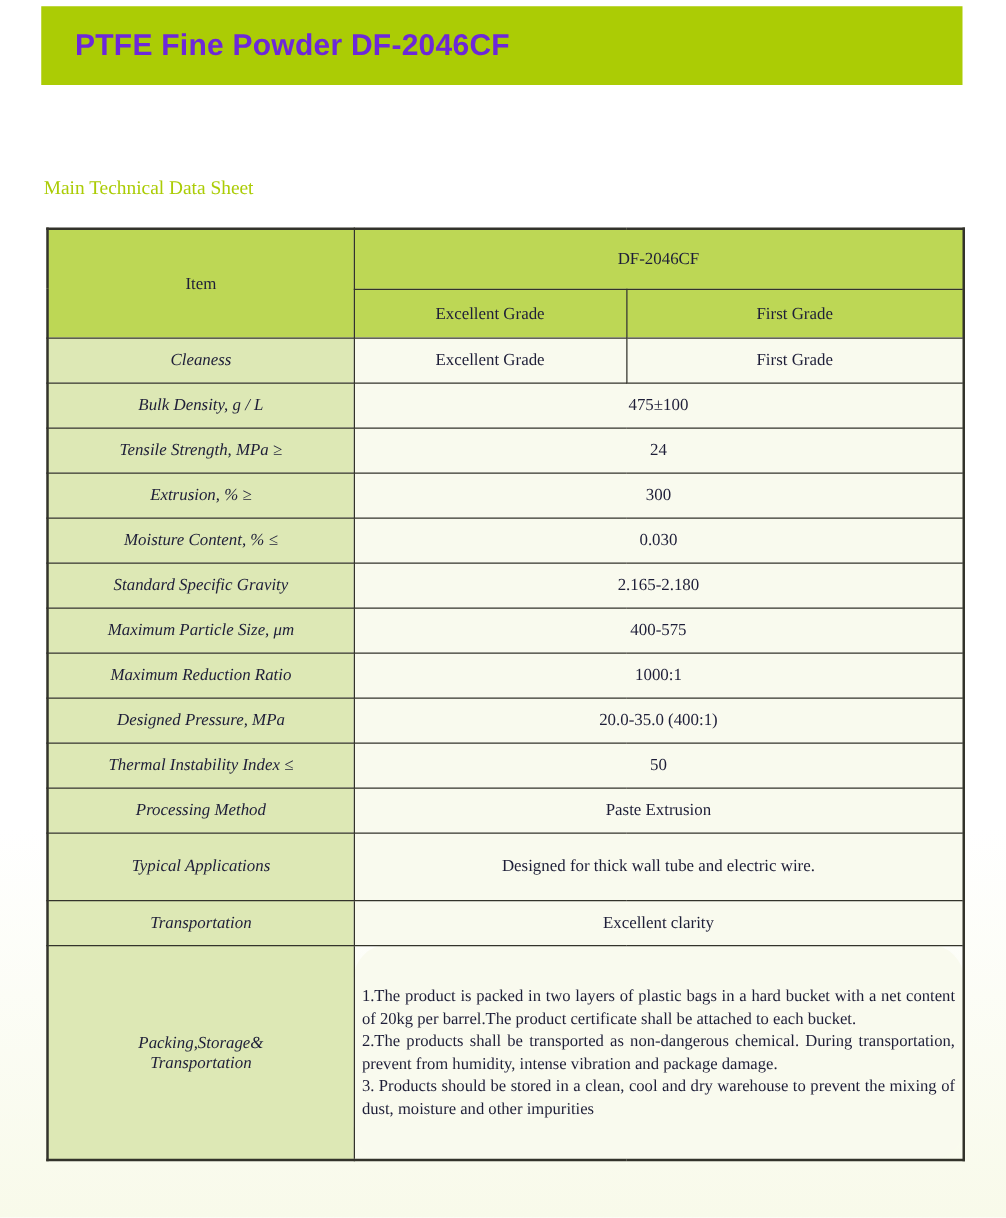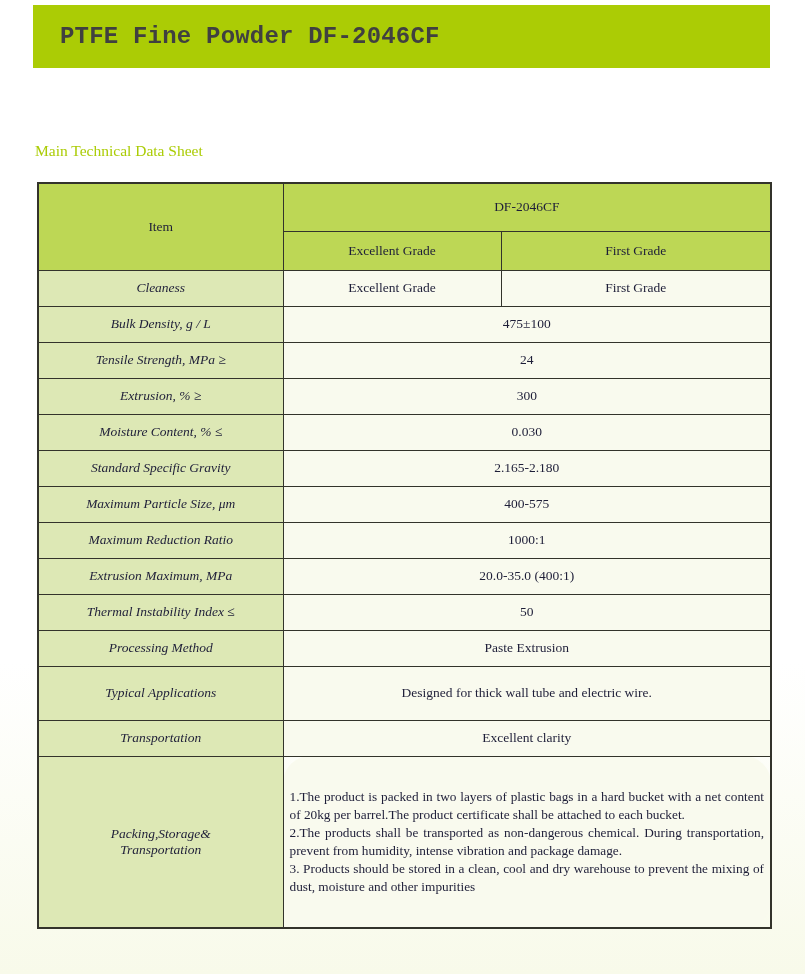--- a/index.html
+++ b/index.html
@@ -21,24 +21,24 @@
   .page { position: relative; width: 805px; height: 974px; }
 
   .banner {
     position: absolute;
     left: 33px; top: 5px;
     width: 737px; height: 63px;
     background: var(--banner-green);
     display: flex; align-items: center;
   }
   .banner h1 {
-    font-family: Liberation Mono, monospace;
+    font-family: Liberation Sans, sans-serif;
     font-size: 24px;
     font-weight: bold;
-    color: #404040;
+    color: #6d28d9;
     padding-left: 27px;
     letter-spacing: 0.2px;
   }
 
   .section-title {
     position: absolute;
     left: 35px; top: 142px;
     font-family: Liberation Serif, serif;
     font-size: 15.5px;
     font-weight: normal;
@@ -136,21 +136,21 @@
         </tr>
         <tr>
           <td class="label-cell pre-line">Maximum Particle Size, μm</td>
           <td colspan="2" class="value-cell">400-575</td>
         </tr>
         <tr>
           <td class="label-cell pre-line">Maximum Reduction Ratio</td>
           <td colspan="2" class="value-cell">1000:1</td>
         </tr>
         <tr>
-          <td class="label-cell pre-line">Extrusion Maximum, MPa</td>
+          <td class="label-cell pre-line">Designed Pressure, MPa</td>
           <td colspan="2" class="value-cell">20.0-35.0 (400:1)</td>
         </tr>
         <tr>
           <td class="label-cell pre-line">Thermal Instability Index ≤</td>
           <td colspan="2" class="value-cell">50</td>
         </tr>
         <tr>
           <td class="label-cell pre-line">Processing Method</td>
           <td colspan="2" class="value-cell">Paste Extrusion</td>
         </tr>

